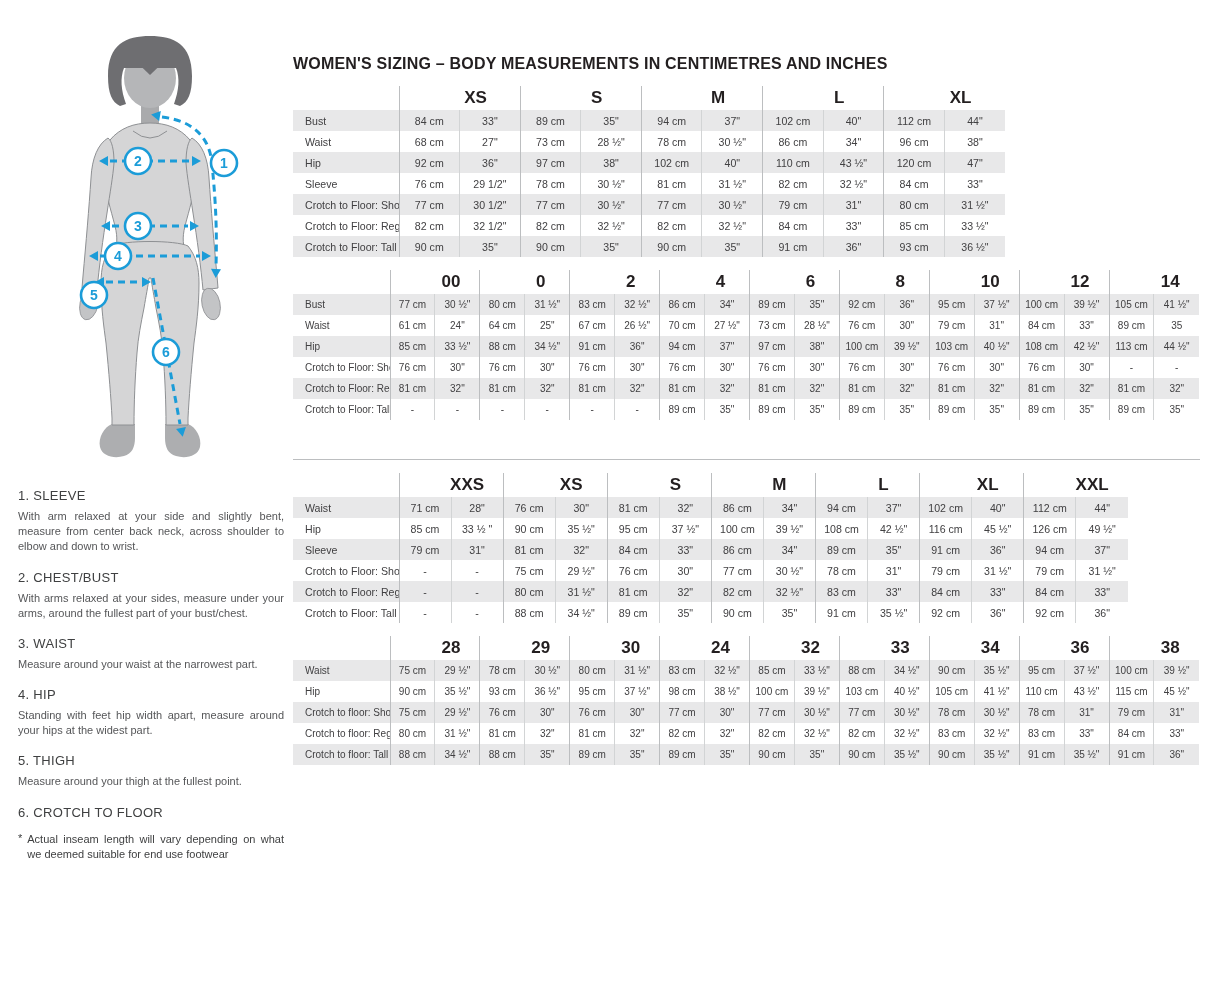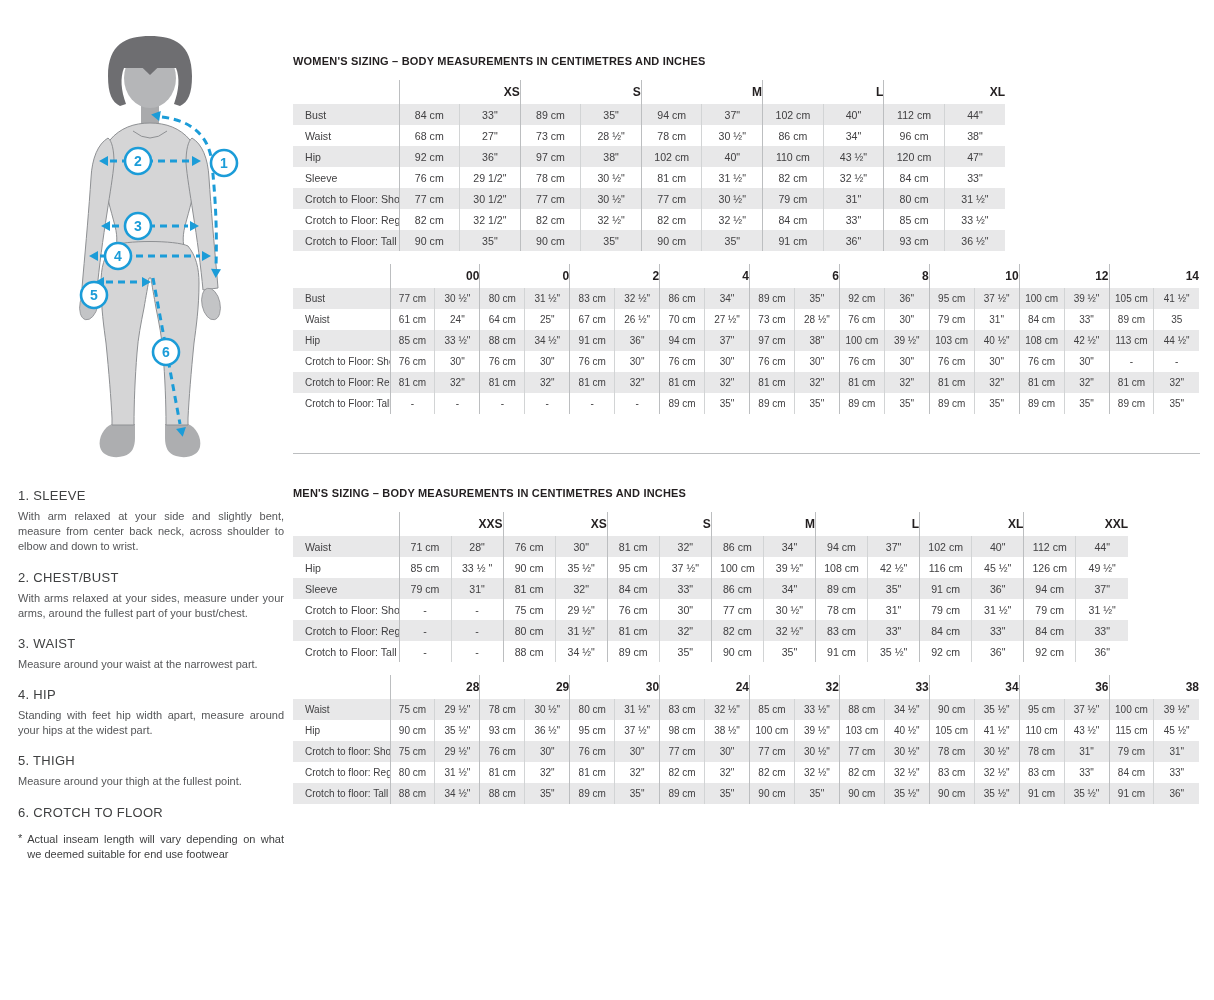--- a/index.html
+++ b/index.html
@@ -45,32 +45,32 @@
   .ahead{fill:var(--accent);}
   .callout circle{fill:#fff;stroke:var(--accent);stroke-width:2.6;}
   .callout text{
     fill:var(--accent);font-size:14px;font-weight:700;
     text-anchor:middle;font-family:"Liberation Sans",sans-serif;
   }
   
   .right-col{position:absolute;left:293px;top:0;width:907px;}
   .section{margin:0;}
   .section-title{
-    font-size:11px;font-weight:700;color:var(--title);
+    font-size:16px;font-weight:700;color:var(--title);
     letter-spacing:.2px;
   }
   #sec-w-alpha{margin-top:55px;}
   #sec-w-num .section-title{margin-top:37px;}
   .w-divider{border:none;border-top:1px solid var(--rule);margin:39px 0 0;}
   #sec-m-alpha .section-title{margin-top:33px;}
   #sec-m-num .section-title{margin-top:44px;}
   .size-table{border-collapse:collapse;table-layout:fixed;margin-top:13px;}
   .size-table thead th{
-    height:24px;vertical-align:middle;text-align:right;
-    font-size:12px;font-weight:700;color:var(--title);padding-left:32px;
+    height:24px;vertical-align:middle;text-align:center;
+    font-size:17px;font-weight:700;color:var(--title);padding-left:32px;
   }
   .size-table td{
     height:21px;vertical-align:middle;text-align:center;
     font-size:10.6px;color:var(--text);padding:0 2px;
     white-space:nowrap;overflow:hidden;
   }
   .t-compact td{font-size:10px;}
   .size-table tbody tr:nth-child(odd) td{background:var(--stripe);}
   .size-table td.row-label{text-align:left;padding-left:12px;}
   .size-table th.size-h{border-left:1px solid var(--rule);}
@@ -461,21 +461,20 @@
             <td class="cm">89 cm</td>
             <td class="in">35"</td>
           </tr>
         </tbody>
       </table>
   </div>
 
   <hr class="w-divider">
 
   <div class="section" id="sec-m-alpha">
-    <h2 class="section-title">MEN'S SIZING – BODY MEASUREMENTS IN CENTIMETRES AND INCHES</h2>
     <table class="size-table" style="width:835px">
         <colgroup>
           <col style="width: 106px;">
           <col>
           <col>
           <col>
           <col>
           <col>
           <col>
           <col>

